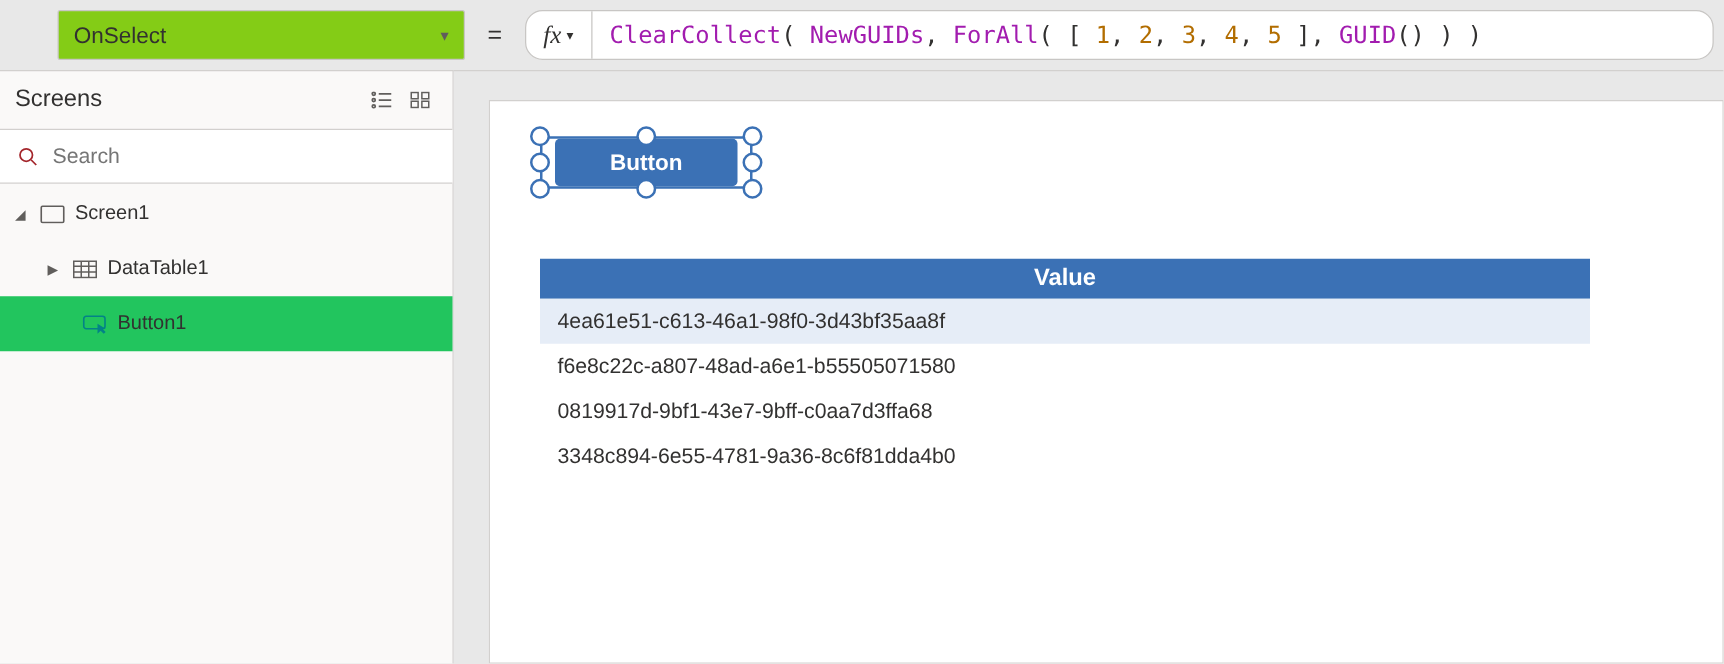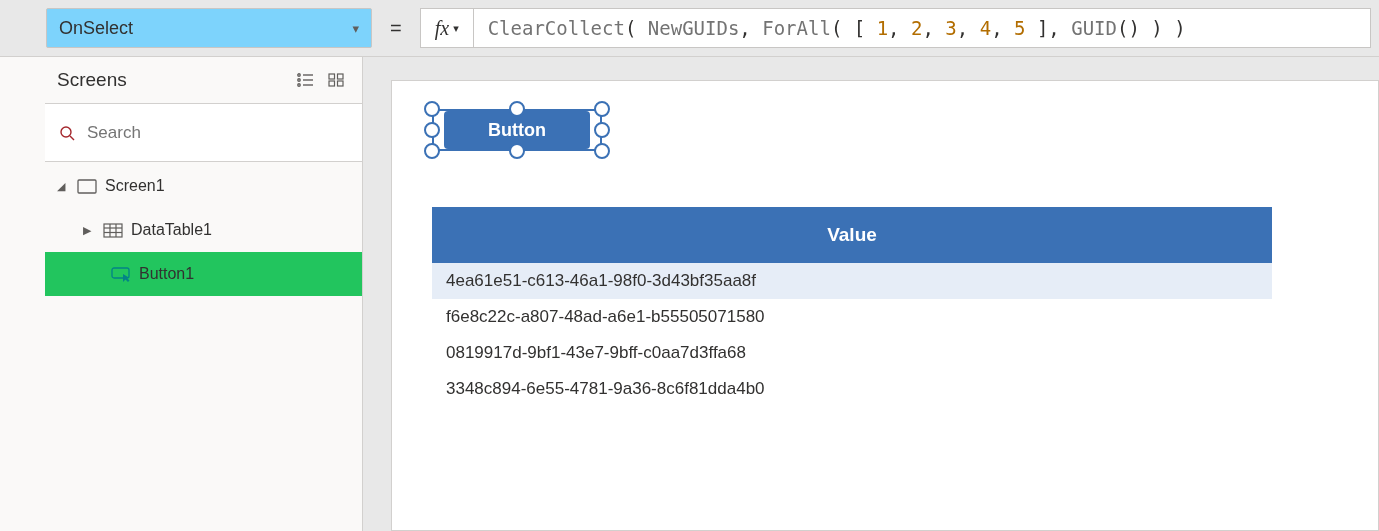--- a/index.html
+++ b/index.html
@@ -1,40 +1,40 @@
 <!DOCTYPE html>
 <html><head>
 <meta charset="utf-8">
 <style>
 html,body{margin:0;padding:0;font-family:"Segoe UI",Arial,sans-serif;font-size:14px;background:#e8e8e8;color:#323130;}
 *{box-sizing:border-box;}
 .app{width:1379px;height:531px;display:flex;flex-direction:column;background:#e8e8e8;overflow:hidden;}
 
 
 .top-bar{display:flex;align-items:center;height:56px;padding:8px 8px 8px 46px;gap:12px;}
-.prop-select{width:326px;height:40px;background:#7dd3fc;border:1px solid #c8c6c4;border-radius:2px;display:flex;align-items:center;padding:3px 12px;font-size:18px;justify-content:space-between;}
+.prop-select{width:326px;height:40px;background:#84cc16;border:1px solid #c8c6c4;border-radius:2px;display:flex;align-items:center;padding:3px 12px;font-size:18px;justify-content:space-between;}
 .prop-select .chev{font-size:13px;color:#605e5c;}
 .equals{font-size:20px;color:#323130;padding:0 6px;}
-.fx-box{flex:1;height:40px;background:#fff;border:1px solid #c8c6c4;border-radius:0;display:flex;align-items:center;}
+.fx-box{flex:1;height:40px;background:#fff;border:1px solid #c8c6c4;border-radius:14px;display:flex;align-items:center;}
 .fx-label{display:flex;align-items:center;gap:4px;padding:0 14px;height:100%;border-right:1px solid #c8c6c4;font-style:italic;font-family:"Times New Roman",serif;font-size:20px;color:#323130;}
 .fx-label .chev{font-size:11px;font-style:normal;font-family:"Segoe UI";}
 .formula{flex:1;padding:0 14px;font-family:Consolas,monospace;font-size:19px;white-space:nowrap;overflow:hidden;}
-.tok-fn{color:#737373;}
-.tok-var{color:#737373;}
+.tok-fn{color:#a21caf;}
+.tok-var{color:#a21caf;}
 .tok-num{color:#b26d00;}
 .tok-punc{color:#323130;}
 
 
 .body{flex:1;display:flex;min-height:0;}
 
 
-.left{width:363px;background:#faf9f8;border-right:1px solid #d2d0ce;display:flex;flex-direction:column;border-top:1px solid #d2d0ce;padding-left:45px;}
+.left{width:363px;background:#faf9f8;border-right:1px solid #d2d0ce;display:flex;flex-direction:column;border-top:1px solid #d2d0ce;}
 .left-header{height:46px;display:flex;align-items:center;justify-content:space-between;padding:0 18px 0 12px;font-size:19px;}
 .left-header .hicons{display:flex;gap:14px;color:#605e5c;}
-.search-wrap{height:59px;border-top:1px solid #d2d0ce;border-bottom:1px solid #d2d0ce;background:#fff;display:flex;align-items:center;padding:0 14px;gap:10px;font-size:17px;color:#605e5c;}
+.search-wrap{height:44px;border-top:1px solid #d2d0ce;border-bottom:1px solid #d2d0ce;background:#fff;display:flex;align-items:center;padding:0 14px;gap:10px;font-size:17px;color:#605e5c;}
 .search-wrap input{border:none;outline:none;flex:1;font-size:17px;color:#323130;background:transparent;}
 .tree{padding-top:2px;}
 .tree-row{display:flex;align-items:center;height:44px;padding-left:12px;gap:8px;font-size:16px;cursor:default;}
 .tree-row.indent1{padding-left:38px;}
 .tree-row.indent2{padding-left:66px;}
 .tree-row.selected{background:#22c55e;}
 .tree-tw{width:12px;color:#605e5c;font-size:11px;}
 .tree-icon{display:inline-flex;width:20px;height:18px;align-items:center;justify-content:center;color:#605e5c;}
 .tree-label{color:#323130;}
 
@@ -46,21 +46,21 @@
 .sel-wrap{position:absolute;left:32px;top:20px;width:186px;height:58px;}
 .sel-btn{position:absolute;left:20px;top:10px;width:146px;height:38px;background:#3b71b5;color:#fff;border-radius:4px;display:flex;align-items:center;justify-content:center;font-size:18px;font-weight:600;}
 .handle{position:absolute;width:16px;height:16px;border:2px solid #3b71b5;border-radius:50%;background:#fff;}
 .h-tl{left:0;top:0;} .h-tc{left:85px;top:0;} .h-tr{right:0;top:0;}
 .h-ml{left:0;top:21px;} .h-mr{right:0;top:21px;}
 .h-bl{left:0;bottom:0;} .h-bc{left:85px;bottom:0;} .h-br{right:0;bottom:0;}
 .sel-border{position:absolute;left:8px;top:8px;right:8px;bottom:8px;border:2px solid #3b71b5;border-radius:2px;pointer-events:none;}
 
 
 .dtable{position:absolute;left:40px;top:126px;width:840px;}
-.dt-head{background:#3b71b5;color:#fff;height:56px;display:flex;align-items:center;justify-content:center;font-size:19px;font-weight:600;}
+.dt-head{background:#3b71b5;color:#fff;height:32px;display:flex;align-items:center;justify-content:center;font-size:19px;font-weight:600;}
 .dt-row{height:36px;display:flex;align-items:center;padding:16px 14px;font-size:17px;color:#323130;}
 .dt-row.alt{background:#e6edf7;}
 
 svg{display:block;}
 </style>
 </head>
 <body>
 
 <div class="app">
 

